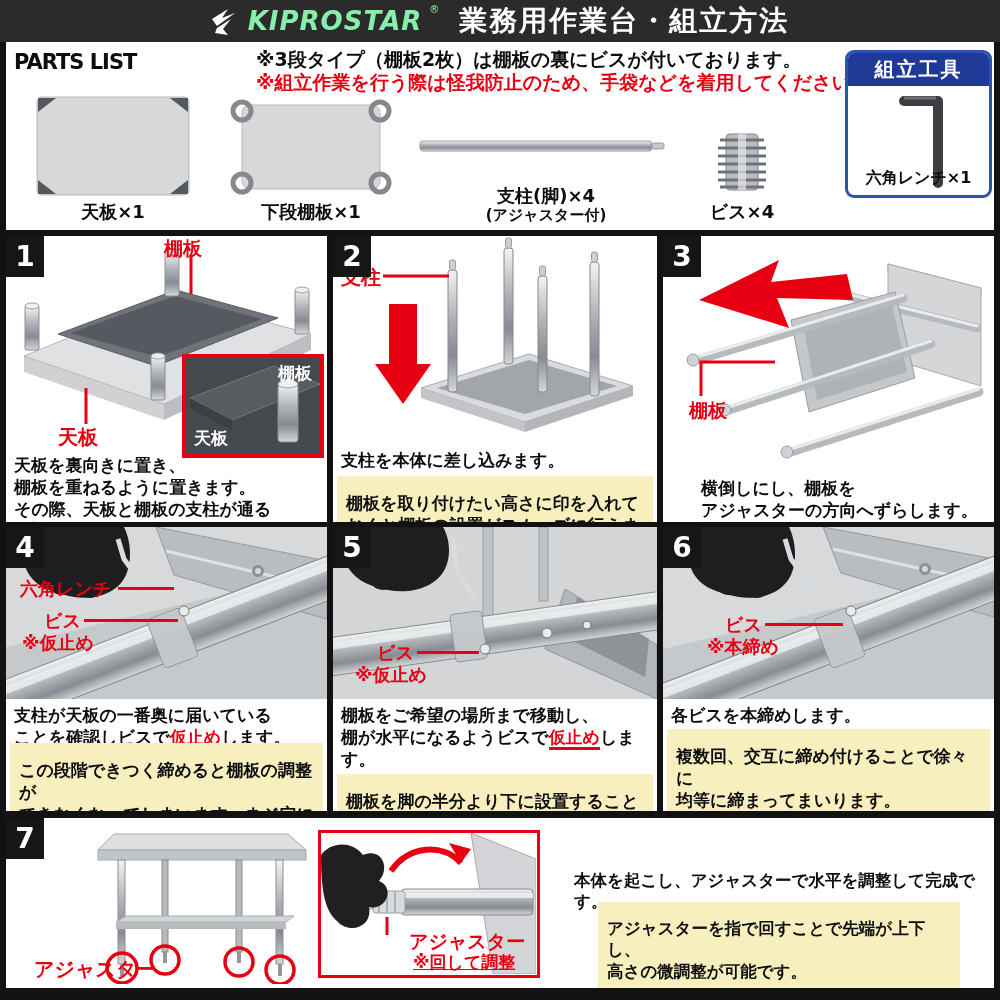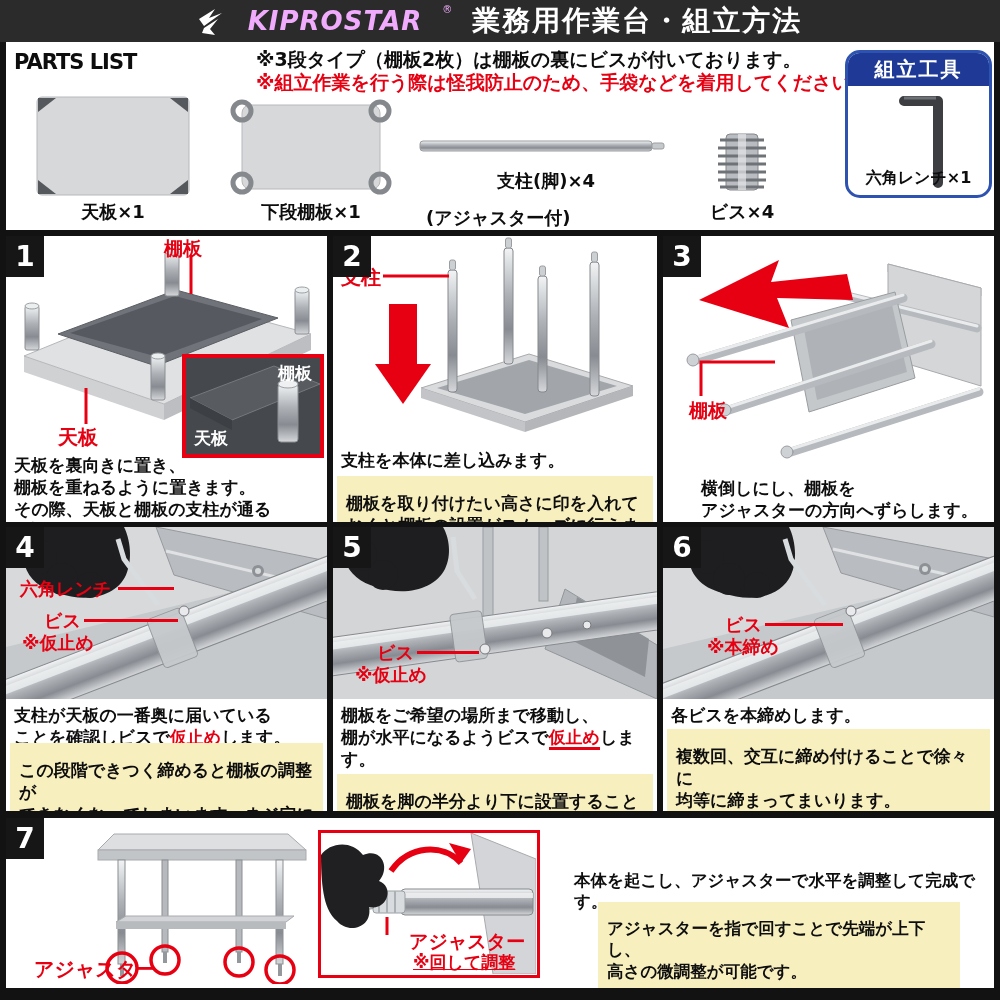--- a/index.html
+++ b/index.html
@@ -10,33 +10,33 @@
     --navy:#1e3a96;
     --blue:#2d52b0;
   }
   *{margin:0;padding:0;box-sizing:border-box;}
   html,body{background:#fff;}
   body{width:1000px;height:1000px;font-family:"DejaVu Sans","Liberation Sans",sans-serif;color:var(--ink);}
   .page{position:relative;width:1000px;height:1000px;background:#fff;overflow:hidden;}
   .abs{position:absolute;}
   
   .hdr{position:absolute;left:0;top:0;width:1000px;height:42px;background:#2b2b2b;display:flex;align-items:center;justify-content:center;gap:20px;}
-  .brand{display:flex;align-items:flex-start;gap:20px;color:#f0abfc;}
+  .brand{display:flex;align-items:flex-start;gap:7px;color:#86efac;}
   .brand-name{font-size:26px;font-weight:bold;font-style:italic;letter-spacing:1px;line-height:40px;}
   .brand-reg{font-size:10px;line-height:18px;}
   .hdr-title{color:#fff;font-size:28px;font-weight:bold;letter-spacing:2px;text-align:right;}
   
   .side-border{position:absolute;background:var(--grid);width:6px;top:42px;height:190px;}
   .parts{position:absolute;left:6px;top:42px;width:988px;height:188px;background:#fff;}
   .parts-heading{position:absolute;left:8px;top:8px;font-size:21px;font-weight:bold;letter-spacing:-1px;}
   .note-black{position:absolute;left:250px;top:5px;font-size:19px;font-weight:bold;}
   .note-red{position:absolute;left:250px;top:28px;font-size:19px;font-weight:bold;color:var(--red);}
   .part-label{position:absolute;font-size:18px;font-weight:bold;text-align:center;}
-  .part-sub{position:absolute;font-size:18px;font-weight:bold;}
-  .toolbox{position:absolute;left:839px;top:8px;width:147px;height:148px;border:3px solid var(--blue);border-radius:15px;background:#fff;overflow:hidden;}
+  .part-sub{position:absolute;font-size:15px;font-weight:bold;text-align:center;}
+  .toolbox{position:absolute;left:839px;top:8px;width:147px;height:148px;border:3px solid var(--blue);border-radius:9px;background:#fff;overflow:hidden;}
   .toolbox-hd{width:100%;height:33px;background:var(--navy);color:#fff;font-size:20px;font-weight:bold;display:flex;align-items:center;justify-content:center;letter-spacing:2px;}
   .toolbox-label{position:absolute;left:0;bottom:6px;width:100%;text-align:center;font-size:16px;font-weight:bold;}
   
   .grid{position:absolute;left:0;top:230px;width:1000px;height:770px;background:var(--grid);}
   .cell{position:absolute;background:#fff;overflow:hidden;}
   .stepnum{position:absolute;left:0;top:0;width:38px;height:41px;background:#161616;color:#fff;font-size:28px;font-weight:bold;display:flex;align-items:center;justify-content:center;z-index:6;}
   .rl{position:absolute;color:var(--red);font-weight:bold;white-space:pre-line;z-index:5;}
   .rline{position:absolute;background:var(--red);height:3px;z-index:5;}
   .caption{position:absolute;font-size:17px;font-weight:bold;line-height:1.28;white-space:pre-line;z-index:4;}
   .em-red{color:var(--red);border-bottom:3px solid var(--red);text-align:center;}
@@ -110,21 +110,21 @@
       </svg>
     </div>
     <div class="part-label" style="left:222px;top:158px;width:166px;">下段棚板×1</div>
 
     <div class="abs" style="left:412px;top:95px;">
       <svg width="250" height="18" viewBox="0 0 250 18">
         <rect x="2" y="4" width="232" height="10" rx="3" fill="url(#gmetalV)" stroke="#9a9da1"></rect>
         <rect x="234" y="6" width="12" height="6" rx="2" fill="#c6c9cc" stroke="#9a9da1"></rect>
       </svg>
     </div>
-    <div class="part-label" style="left:420px;top:127px;width:240px;">支柱(脚)×4</div>
+    <div class="part-label" style="left:420px;top:142px;width:240px;">支柱(脚)×4</div>
     <div class="part-sub" style="left:420px;top:164px;width:240px;">(アジャスター付)</div>
 
     <div class="abs" style="left:708px;top:88px;">
       <svg width="56" height="64" viewBox="0 0 56 64">
         <rect x="12" y="4" width="32" height="56" rx="4" fill="#b9bcc0" stroke="#84878b"></rect>
         <g stroke="#6f7276" stroke-width="3">
           <line x1="6" y1="10" x2="50" y2="10"></line>
             <line x1="4" y1="18" x2="52" y2="18"></line>
           <line x1="4" y1="26" x2="52" y2="26"></line>
             <line x1="4" y1="34" x2="52" y2="34"></line>

